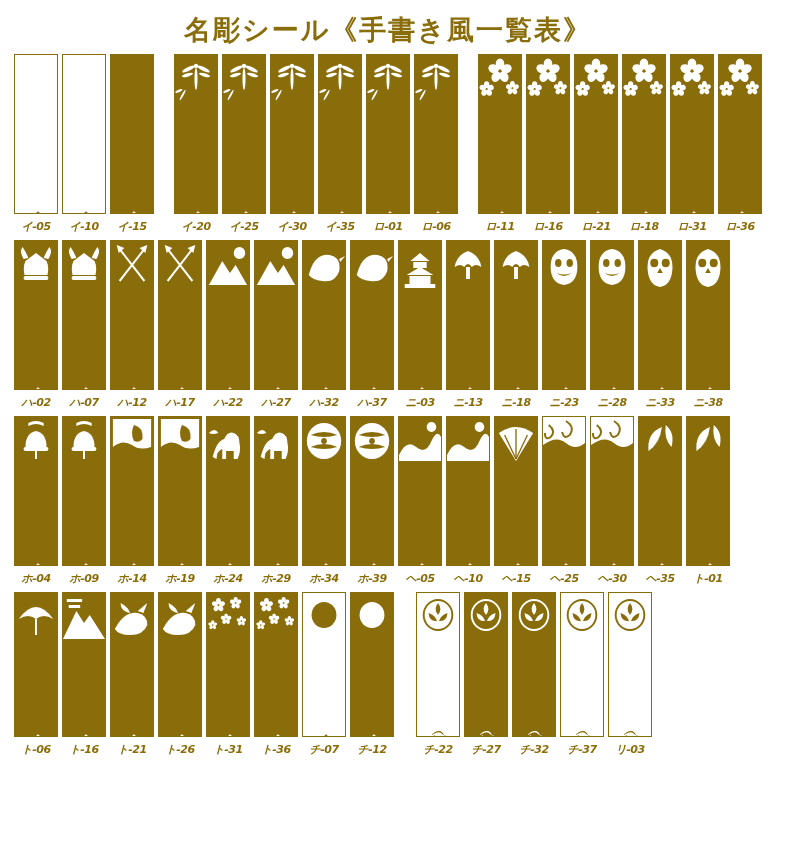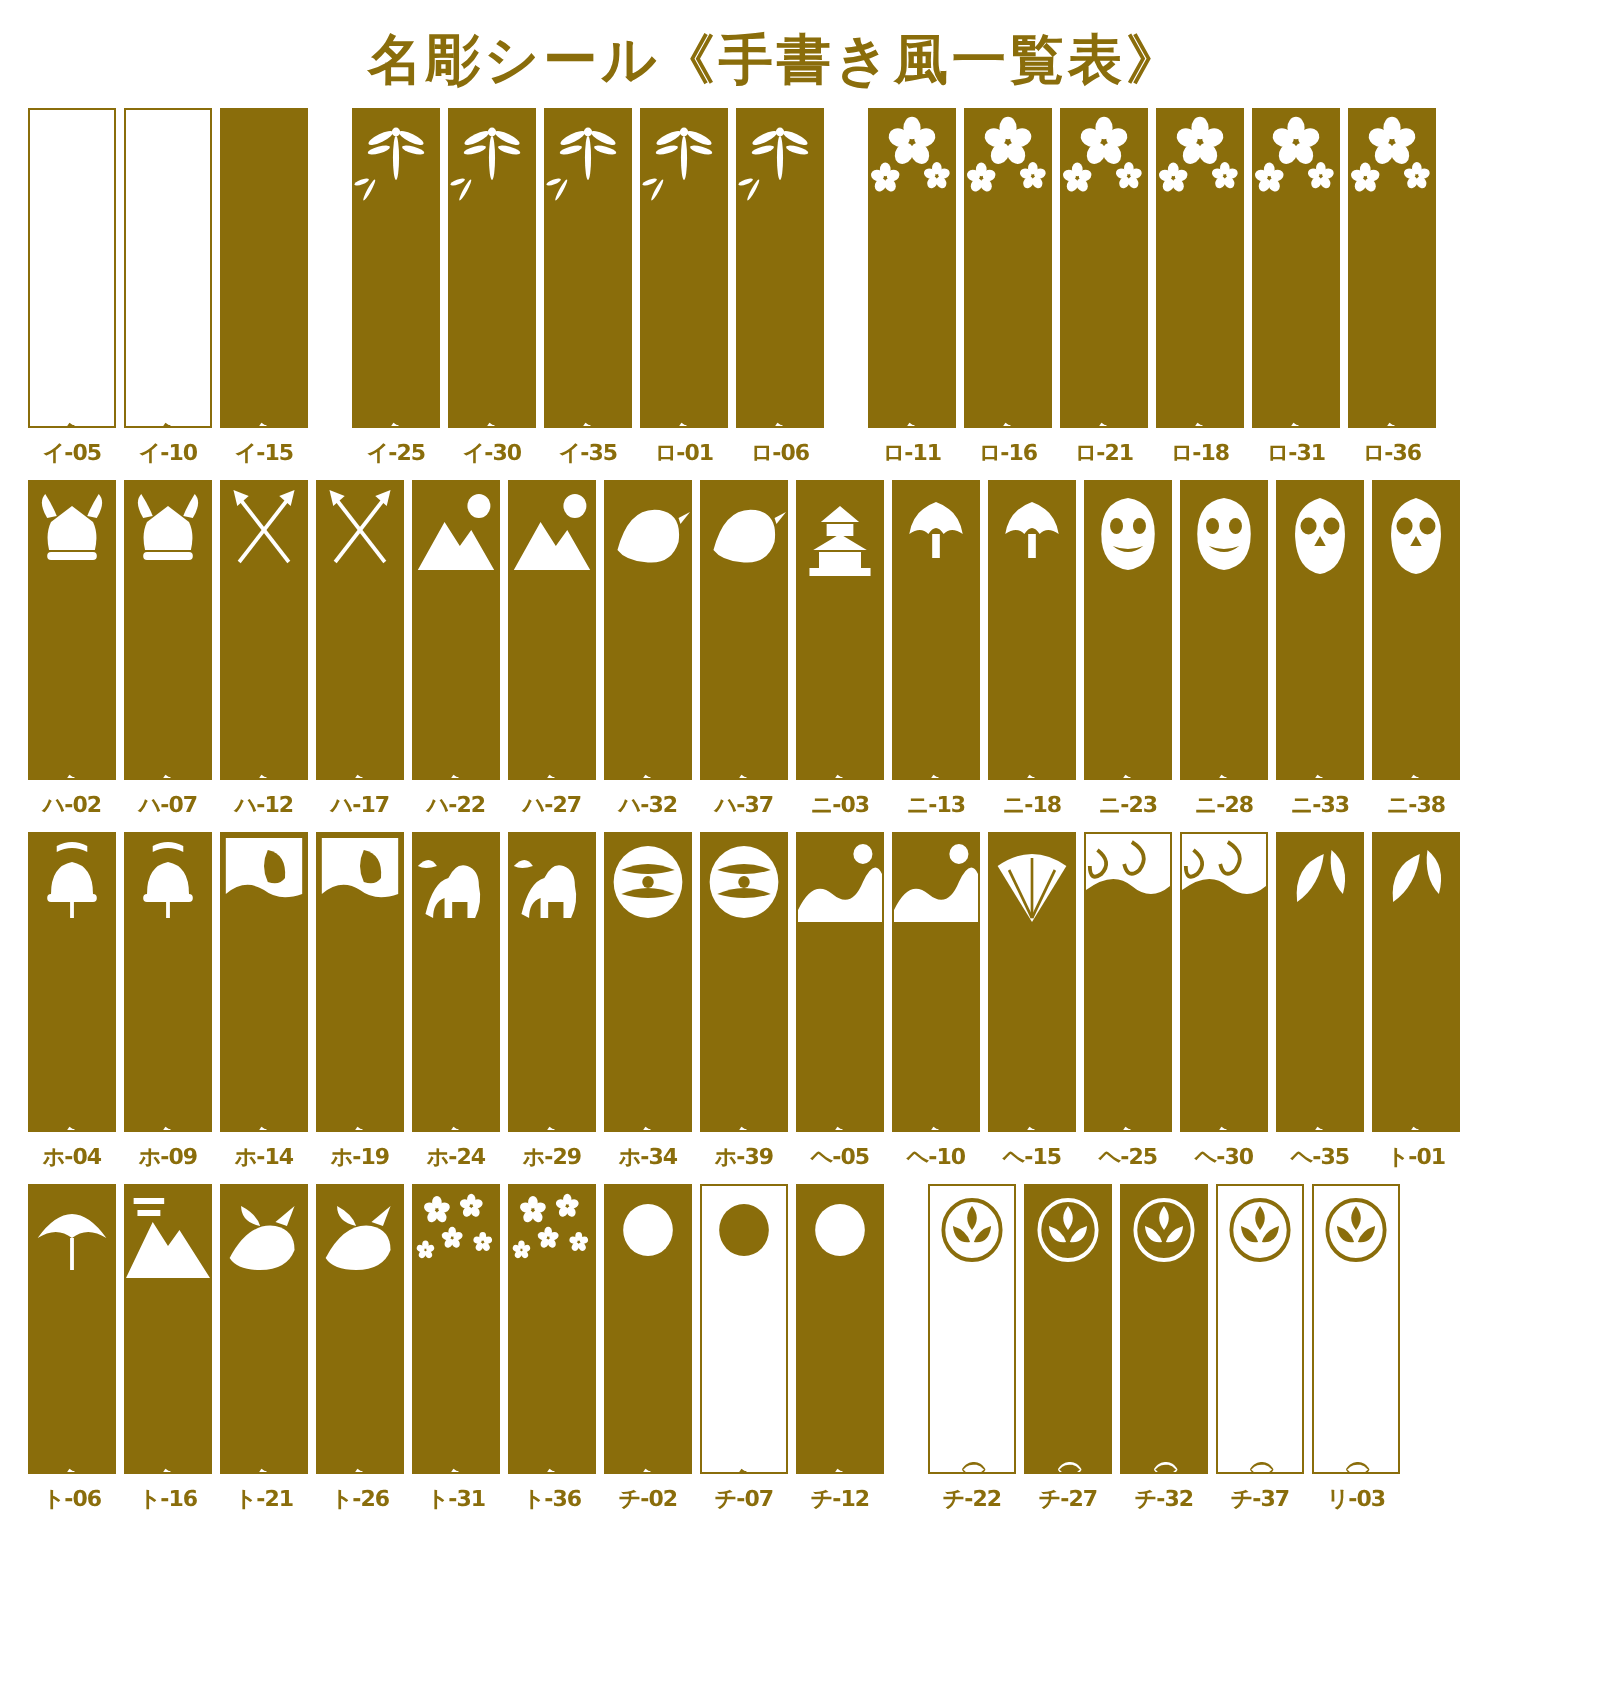--- a/index.html
+++ b/index.html
@@ -31,20 +31,21 @@
     padding-bottom: 6px;
     white-space: nowrap;
   }
   .rows {
     padding: 0 12px;
   }
   .row {
     display: flex;
     align-items: center;
     margin-bottom: 6px;
+    font-style: italic;
   }
   .group {
     display: flex;
     align-items: flex-end;
   }
   .gap-lg { width: 18px; }
   .cell {
     display: flex;
     flex-direction: column;
     align-items: center;
@@ -135,20 +136,40 @@
           </div>
           <div class="cell">
             <div class="sticker filled h-tall">
               <div class="name">宮本</div>
             </div>
             <div class="code">イ-15</div>
           </div>
         </div>
         <div class="gap-lg"></div>
         <div class="group">
+          <div class="cell">
+            <div class="sticker filled h-tall">
+              <div class="art">
+                <svg viewBox="0 0 44 62" preserveAspectRatio="none">
+                  <g fill="#ffffff">
+                    <ellipse cx="22" cy="24" rx="1.6" ry="11"></ellipse>
+                    <ellipse cx="14" cy="14" rx="7" ry="2" transform="rotate(-25 14 14)"></ellipse>
+                    <ellipse cx="30" cy="14" rx="7" ry="2" transform="rotate(25 30 14)"></ellipse>
+                    <ellipse cx="13" cy="20" rx="6" ry="1.7" transform="rotate(-15 13 20)"></ellipse>
+                    <ellipse cx="31" cy="20" rx="6" ry="1.7" transform="rotate(15 31 20)"></ellipse>
+                    <circle cx="22" cy="11" r="2.2"></circle>
+                    <ellipse cx="8" cy="40" rx="1" ry="6" transform="rotate(30 8 40)"></ellipse>
+                    <ellipse cx="4" cy="36" rx="4" ry="1.2" transform="rotate(-20 4 36)"></ellipse>
+                  </g>
+                </svg>
+              </div>
+              <div class="name">宮本</div>
+            </div>
+            <div class="code">イ-20</div>
+          </div>
           <div class="cell">
             <div class="sticker filled h-tall">
               <div class="art">
                 <svg viewBox="0 0 44 62" preserveAspectRatio="none">
                   <g fill="#ffffff">
                     <ellipse cx="22" cy="24" rx="1.6" ry="11"></ellipse>
                     <ellipse cx="14" cy="14" rx="7" ry="2" transform="rotate(-25 14 14)"></ellipse>
                     <ellipse cx="30" cy="14" rx="7" ry="2" transform="rotate(25 30 14)"></ellipse>
                     <ellipse cx="13" cy="20" rx="6" ry="1.7" transform="rotate(-15 13 20)"></ellipse>
                     <ellipse cx="31" cy="20" rx="6" ry="1.7" transform="rotate(15 31 20)"></ellipse>
@@ -1023,33 +1044,20 @@
                     <ellipse cx="4.4" cy="34.1" rx="1.7" ry="2.1" transform="rotate(216 4.4 34.1)"></ellipse>
                     <ellipse cx="3.5" cy="31.2" rx="1.7" ry="2.1" transform="rotate(288 3.5 31.2)"></ellipse>
                   </g>
                 </svg>
               </div>
               <div class="name">宮本</div>
             </div>
             <div class="code">ト-36</div>
           </div>
           <div class="cell">
-            <div class="sticker filled h-sm">
-              <div class="art">
-                <svg viewBox="0 0 44 62" preserveAspectRatio="none">
-                  <g fill="#ffffff">
-                    <circle cx="22" cy="22" r="13"></circle>
-                  </g>
-                </svg>
-              </div>
-              <div class="name">宮本</div>
-            </div>
-            <div class="code">チ-02</div>
-          </div>
-          <div class="cell">
             <div class="sticker outline h-sm">
               <div class="art">
                 <svg viewBox="0 0 44 62" preserveAspectRatio="none">
                   <g fill="#8a6d0b">
                     <circle cx="22" cy="22" r="13"></circle>
                   </g>
                 </svg>
               </div>
               <div class="name">宮本</div>
             </div>

